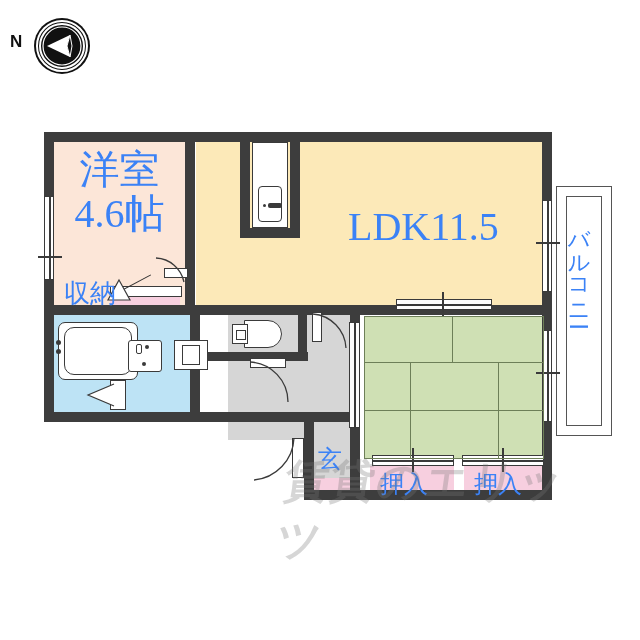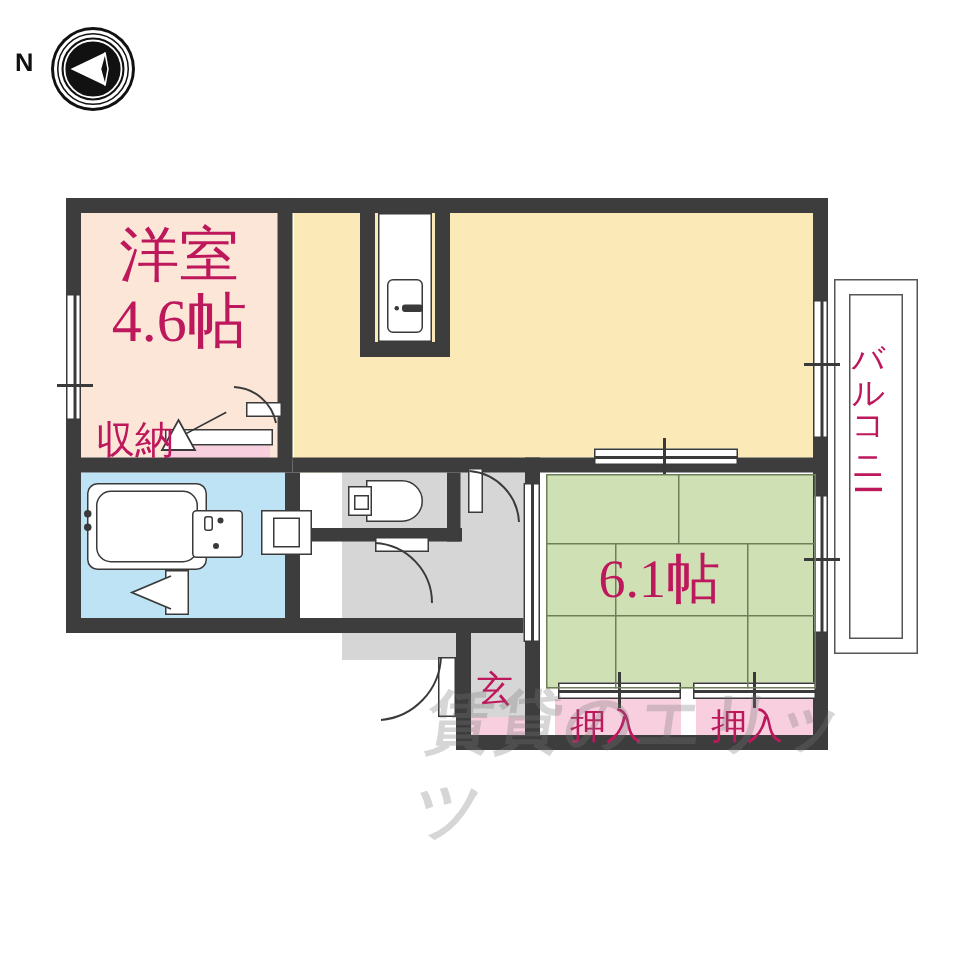--- a/index.html
+++ b/index.html
@@ -23,21 +23,21 @@
 
   
   .f-ldk{background:#fce9b8;}
   .f-west{background:#fce6d8;}
   .f-tatami{background:#cfe0b4;}
   .f-bath{background:#bde3f5;}
   .f-closet{background:#f7cfdf;}
   .f-hall{background:#d6d6d6;}
 
   
-  .lbl{position:absolute;color:#be185d;white-space:nowrap;letter-spacing:0px;}
+  .lbl{position:absolute;color:#3b82f6;white-space:nowrap;letter-spacing:0px;}
   .lbl-west{font-size:40px;line-height:44px;text-align:center;}
   .lbl-ldk{font-size:40px;font-weight:400;}
   .lbl-tatami{font-size:36px;}
   .lbl-sm{font-size:26px;margin-top:14px;}
   .lbl-oshi{font-size:24px;}
   .lbl-genkan{font-size:24px;}
   .lbl-vert{font-size:22px;writing-mode:vertical-rl;text-orientation:upright;line-height:26px;}
 
   
   .sash{position:absolute;background:#fff;border:1px solid #3a3a3a;box-sizing:border-box;}
@@ -217,22 +217,22 @@
 
     <div class="leader" style="left:110px;top:296px;width:46px;height:1.4px;transform:rotate(-28deg);"></div>
     <svg style="position:absolute;left:106px;top:278px;width:26px;height:24px;">
       <path d="M13 2 L24 22 L2 22 Z" fill="#fff" stroke="#3a3a3a" stroke-width="1.2"></path>
     </svg>
 
     <div class="lbl lbl-west" style="left:62px;top:148px;width:115px;">洋室</div>
     <div class="lbl lbl-west" style="left:62px;top:192px;width:115px;">4.6帖</div>
     <div class="lbl lbl-sm" style="left:64px;top:262px;">収納</div>
 
-
-    <div class="lbl lbl-tatami" style="left:399px;top:362px;">6.1帖</div>
+    <div class="lbl lbl-ldk" style="left:348px;top:203px;">LDK11.5</div>
+
 
     <div class="lbl lbl-oshi" style="left:380px;top:468px;">押入</div>
     <div class="lbl lbl-oshi" style="left:474px;top:468px;">押入</div>
 
     <div class="lbl lbl-genkan" style="left:318px;top:443px;">玄</div>
 
     <div class="wm">賃貸のエリッツ</div>
   </div>
 </div>
 

